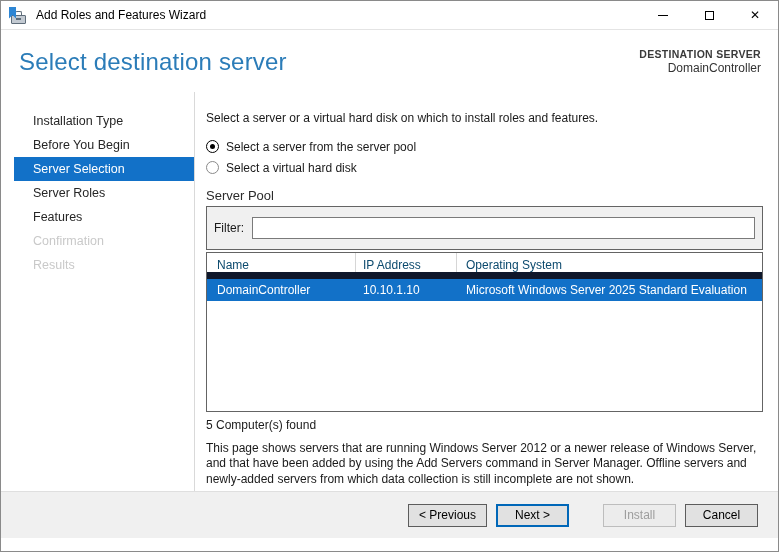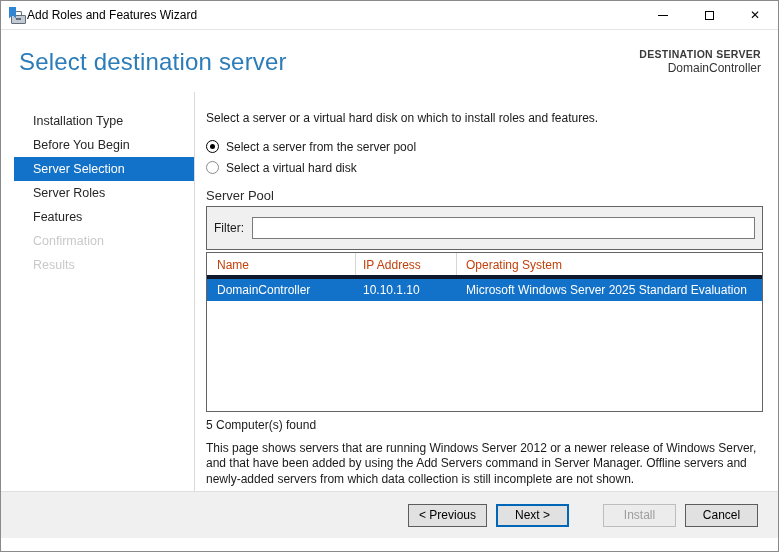--- a/index.html
+++ b/index.html
@@ -25,21 +25,21 @@
     position:absolute; left:6px; top:4px; width:7px; height:4px;
     border:1px solid #5f6d7a; border-bottom:none; border-radius:2px 2px 0 0; background:#fff;
   }
   .app-icon .box {
     position:absolute; left:2px; bottom:0; width:15px; height:9px;
     background:#c3cad2; border:1px solid #5f6d7a; border-radius:1px;
   }
   .app-icon .box:after {
     content:""; position:absolute; left:4px; top:2px; width:5px; height:2px; background:#5f6d7a;
   }
-  .titlebar .title { font-size:12px; color:#000; }
+  .titlebar .title { margin-left:9px; font-size:12px; color:#000; }
   .win-controls { margin-left:auto; display:flex; height:100%; }
   .win-btn { width:46px; height:100%; display:flex; align-items:center; justify-content:center; cursor:pointer; }
   .glyph-min { width:10px; height:1px; background:#000; display:block; }
   .glyph-max { width:9px; height:9px; border:1px solid #000; display:block; }
   .glyph-close { font-size:12px; color:#000; line-height:1; }
 
   
   .header { position:relative; height:62px; background:#fff; }
   .page-title {
     position:absolute; left:18px; top:18px;
@@ -81,21 +81,21 @@
     margin-top:3px; height:44px; border:1px solid #646464; background:#f0f0f0;
     display:flex; align-items:center; padding:0 7px;
   }
   .filter-label { font-size:12px; color:#1a1a1a; flex:0 0 auto; }
   .filter-input {
     margin-left:8px; flex:1; height:22px; border:1px solid #7a7a7a; background:#fff;
     font-size:12px; padding:0 4px; font-family:inherit; outline:none;
   }
 
   .pool-table { margin-top:2px; height:160px; border:1px solid #646464; background:#fff; font-size:12px; overflow:hidden; }
-  .thead { display:flex; height:26px; border-bottom:4px solid #0f172a; color:#c2410c; }
+  .thead { display:flex; height:26px; border-bottom:7px solid #0f172a; color:#0c4a6e; }
   .th { line-height:25px; cursor:pointer; }
   .col-name { width:149px; padding-left:10px; border-right:1px solid #d6d6d6; }
   .col-ip   { width:101px; padding-left:7px;  border-right:1px solid #d6d6d6; }
   .col-os   { flex:1; padding-left:9px; }
   .trow { display:flex; height:22px; cursor:pointer; }
   .trow.selected { background:#1271c8; color:#fff; }
   .td { line-height:22px; white-space:nowrap; overflow:hidden; }
   .td.col-name, .td.col-ip { border-right:none; }
 
   .found { margin-top:6px; font-size:12px; color:#1a1a1a; }

